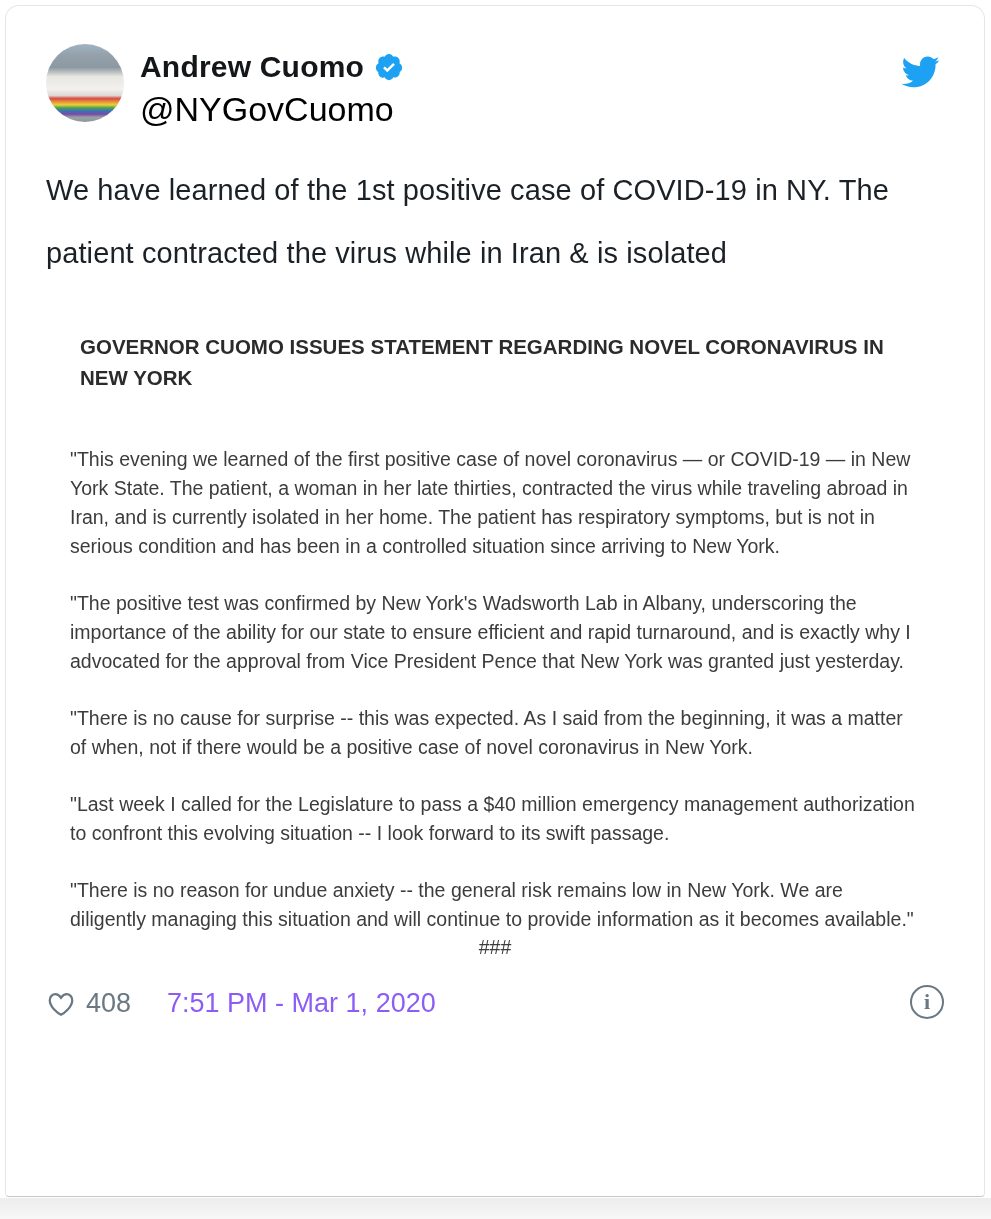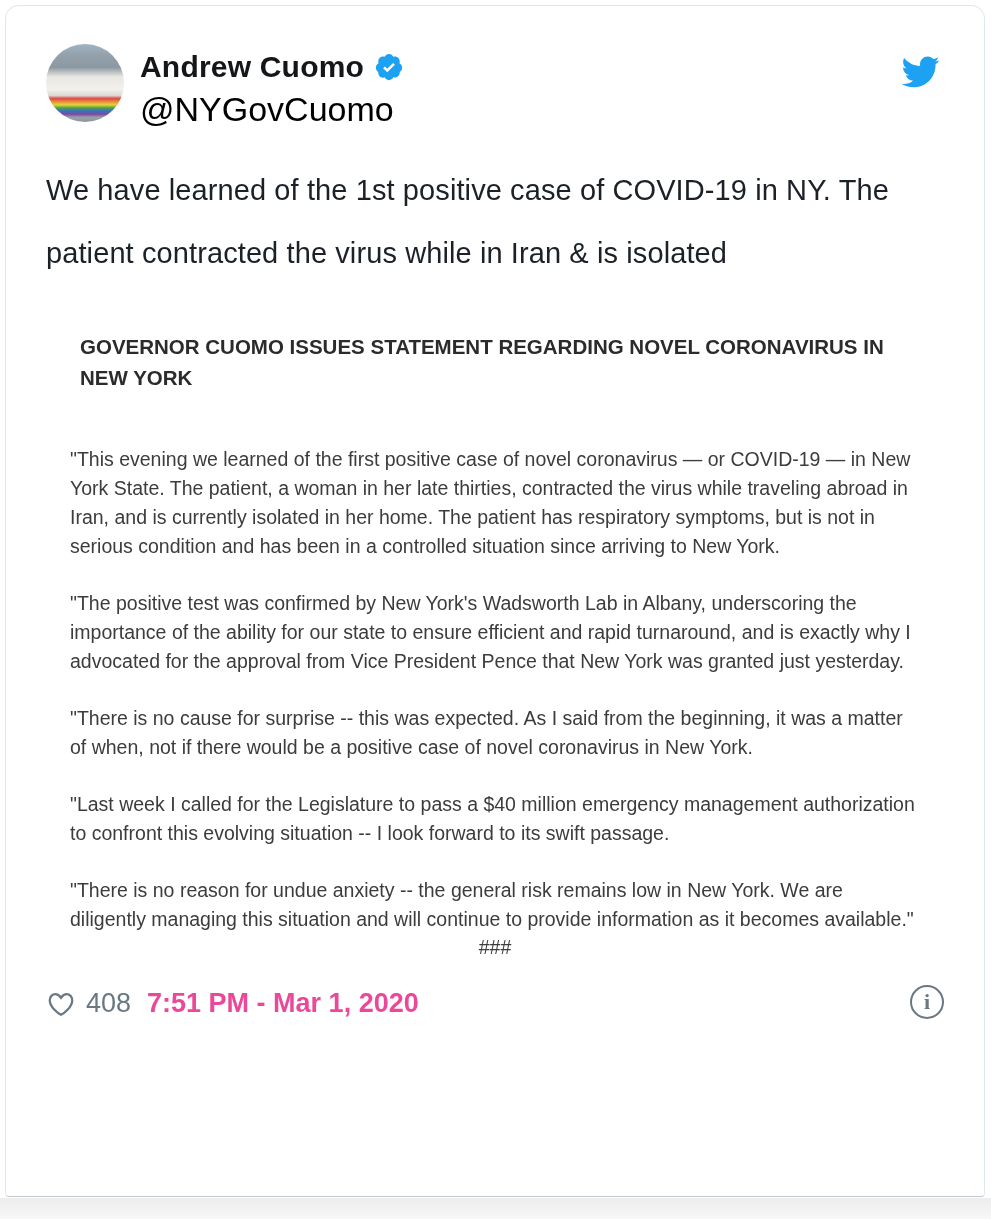--- a/index.html
+++ b/index.html
@@ -98,21 +98,21 @@
   .tweet-footer {
     margin-top: 26px;
     display: flex;
     align-items: flex-end;
     color: #697882;
     font-size: 27px;
   }
   .like-group { display: flex; align-items: center; gap: 10px; cursor: pointer; }
   .heart-icon { width: 30px; height: 30px; display: inline-block; }
   .like-count { color: #697882; }
-  .footer-timestamp { margin-left: 16px; color: #ec4899; cursor: pointer; font-weight: bold; }
+  .footer-timestamp { margin-left: 36px; color: #8b5cf6; cursor: pointer; }
   .info-icon {
     margin-left: auto;
     width: 34px; height: 34px;
     border: 2.5px solid #697882;
     border-radius: 50%;
     display: flex; align-items: center; justify-content: center;
     font-size: 22px; font-weight: bold;
     color: #697882;
     cursor: pointer;
     font-family: "Liberation Serif", serif;

